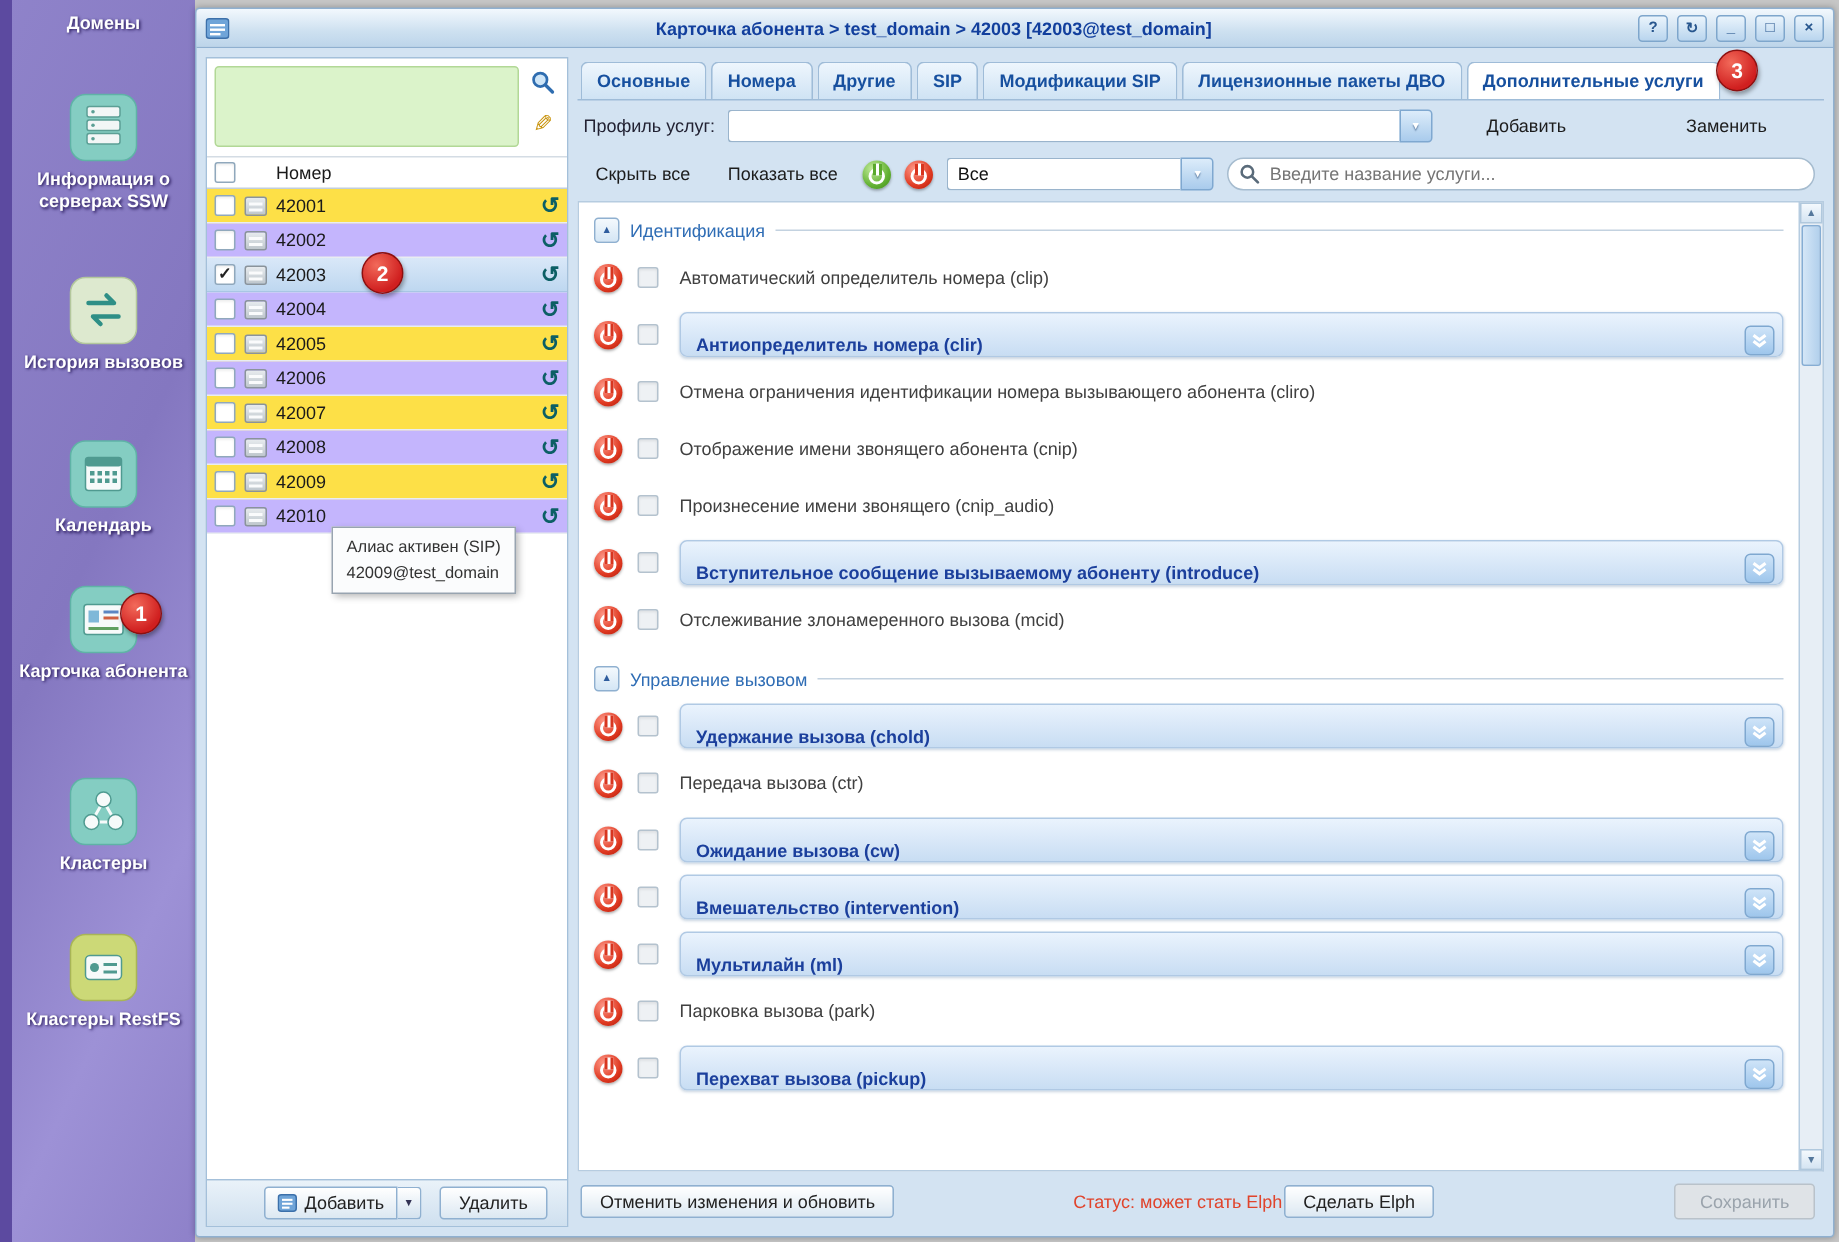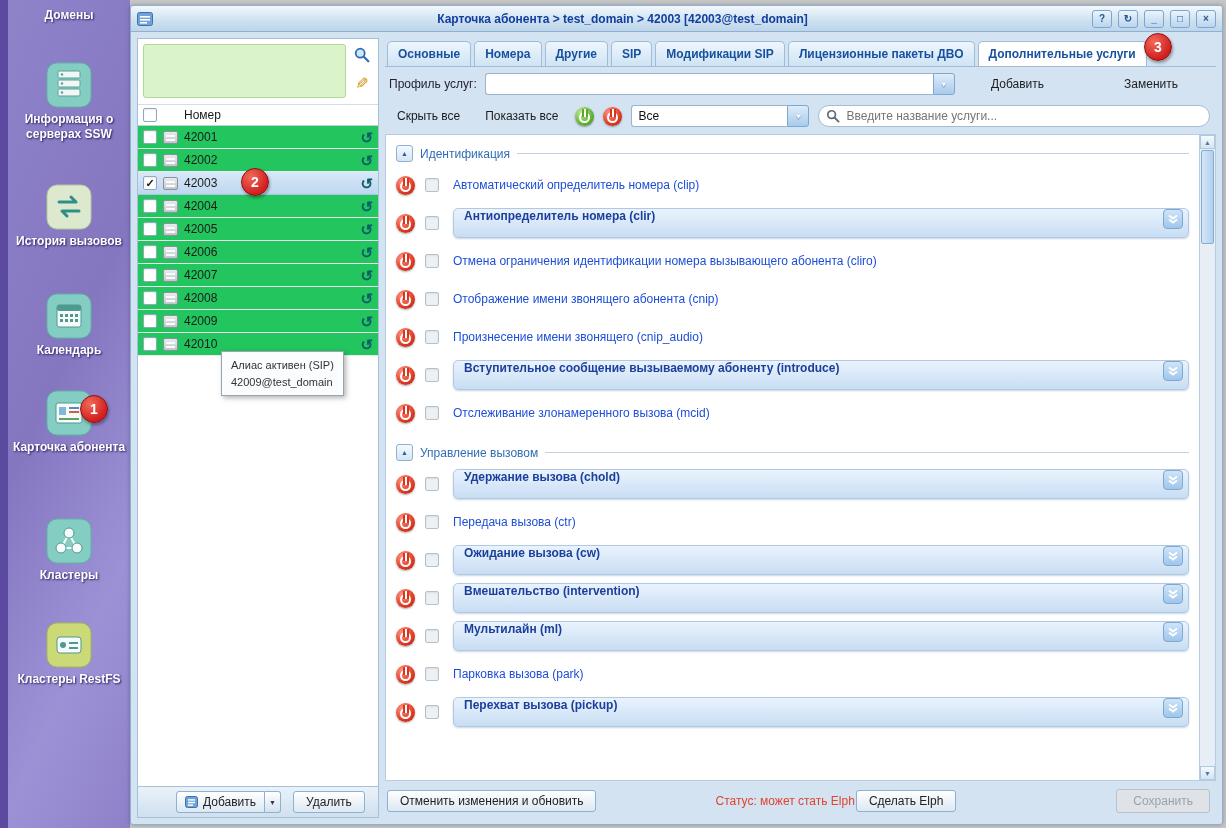--- a/index.html
+++ b/index.html
@@ -30,22 +30,22 @@
   .left-panel{position:absolute;left:6px;top:6px;width:242px;bottom:6px;background:#fff;
     border:1px solid #a4c0da;box-sizing:border-box;}
   .lp-top{display:flex;padding:5px 4px 6px 5px;gap:4px;}
   .green-box{flex:1;height:52px;background:#dbf3ca;border:1px solid #b2d896;border-radius:3px;}
   .lp-tools{display:flex;flex-direction:column;gap:6px;align-items:center;width:24px;}
   .tool-btn{width:22px;height:22px;display:flex;align-items:center;justify-content:center;cursor:pointer;}
   .pencil{font-size:16px;color:#c8920a;transform:scaleX(-1);}
   .lhead,.srow{display:flex;align-items:center;gap:6px;padding-left:5px;box-sizing:border-box;}
   .lhead{height:22px;border-top:1px solid #d4dce4;border-bottom:1px solid #c2cedb;font-size:12px;color:#222;}
   .col-ic{width:15px;}
-  .srow{height:23px;border-bottom:1px solid #e9edf1;cursor:pointer;background:#22c55e;}
-  .srow.alt{background:#22c55e;}
+  .srow{height:23px;border-bottom:1px solid #e9edf1;cursor:pointer;background:#fde047;}
+  .srow.alt{background:#c4b5fd;}
   .srow.sel{background:linear-gradient(#d9e8f8,#bed7f0);border-bottom:1px solid #a8c6e4;}
   .num{flex:1;font-size:12px;color:#1a1a1a;}
   .hist{margin-right:5px;font-size:15px;font-weight:bold;color:#0c5f65;cursor:pointer;line-height:1;}
   .cb{width:14px;height:14px;background:#fff;border:1px solid #90a8bc;border-radius:2px;box-sizing:border-box;
     display:inline-flex;align-items:center;justify-content:center;box-shadow:inset 0 1px 2px rgba(0,0,0,.08);cursor:pointer;flex:none;}
   .cb.checked::after{content:"✓";font-size:11px;font-weight:bold;color:#222;line-height:1;}
   .cb.dim{background:#eef1f4;border-color:#b4c2ce;}
   .alias-ic{position:relative;width:15px;height:13px;border:1px solid #8a939b;border-radius:2px;
     background:linear-gradient(#e7ebee,#bfc7cd);box-sizing:border-box;flex:none;}
   .alias-ic::after{content:"";position:absolute;left:2px;right:2px;top:3px;height:2px;background:#fafbfc;box-shadow:0 4px 0 #fafbfc;}
@@ -102,23 +102,23 @@
   .sthumb{position:absolute;top:15px;left:1px;right:1px;height:92px;border:1px solid #86add4;border-radius:2px;
     background:linear-gradient(90deg,#d4e6f7,#b2d0ec);cursor:pointer;}
 
   .group-head{display:flex;align-items:center;gap:7px;margin:6px 0 4px;}
   .toggle{width:15px;height:15px;border:1px solid #8fb0d0;border-radius:3px;flex:none;cursor:pointer;
     background:linear-gradient(#f4f9fd,#d4e6f5);display:flex;align-items:center;justify-content:center;font-size:7px;color:#2f5d9e;}
   .group-title{font-size:12px;color:#2f6db5;}
   .group-line{flex:1;height:1px;background:#c3d2e0;}
   .svc{display:flex;align-items:center;margin:8px 0;min-height:30px;}
   .svc .cb{margin-left:10px;}
-  .plain{margin-left:14px;font-size:12px;color:#1d4ed8;}
+  .plain{margin-left:14px;font-size:12px;color:#404040;}
   .barrow{flex:1;margin-left:14px;height:28px;border-radius:5px;border:1px solid #b0c9e4;
-    background:linear-gradient(#eaf3fd,#c8ddf3);display:flex;align-items:flex-start;padding:0 5px 0 10px;
+    background:linear-gradient(#eaf3fd,#c8ddf3);display:flex;align-items:flex-end;padding:0 5px 0 10px;
     box-shadow:0 1px 2px rgba(120,150,180,.4);cursor:pointer;}
   .barrow .lbl{flex:1;font-size:12px;font-weight:bold;color:#1b3f9c;}
   .chev{width:18px;height:18px;border-radius:4px;border:1px solid #7fa8d0;flex:none;cursor:pointer;
     background:linear-gradient(#cfe4f8,#9ec6ec);display:flex;align-items:center;justify-content:center;}
 
   .footer-row{display:flex;align-items:center;height:34px;gap:1px;padding:3px 2px 0;}
   .status{color:#e0442c;font-size:12px;margin-left:118px;white-space:nowrap;}
   .btn.disabled{background:#dfe3e7;color:#9aa3ac;border-color:#b9c2ca;cursor:default;}
   .btn.save{margin-left:auto;margin-right:4px;padding:4px 16px;}
 

